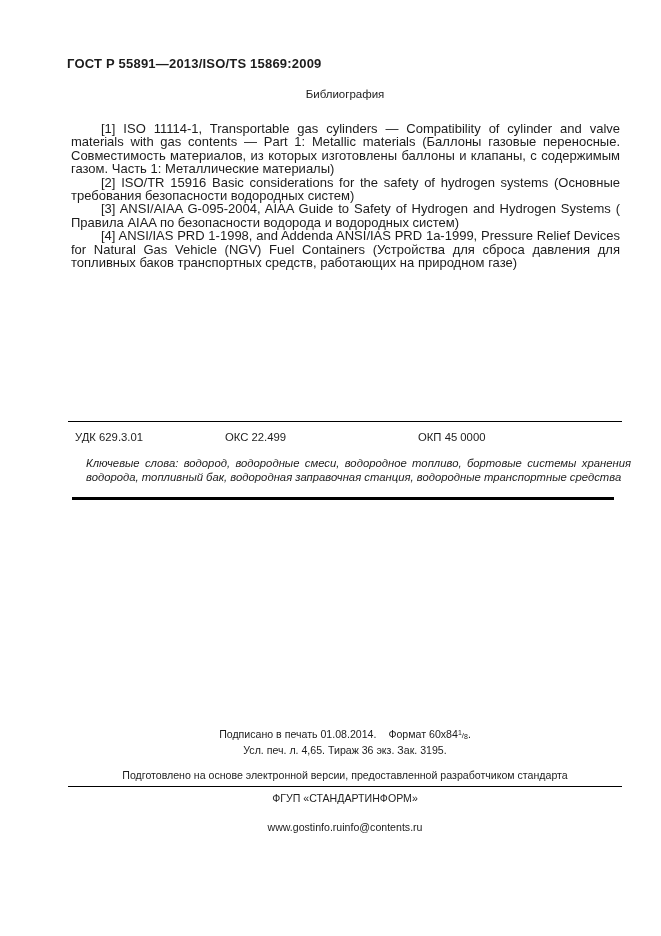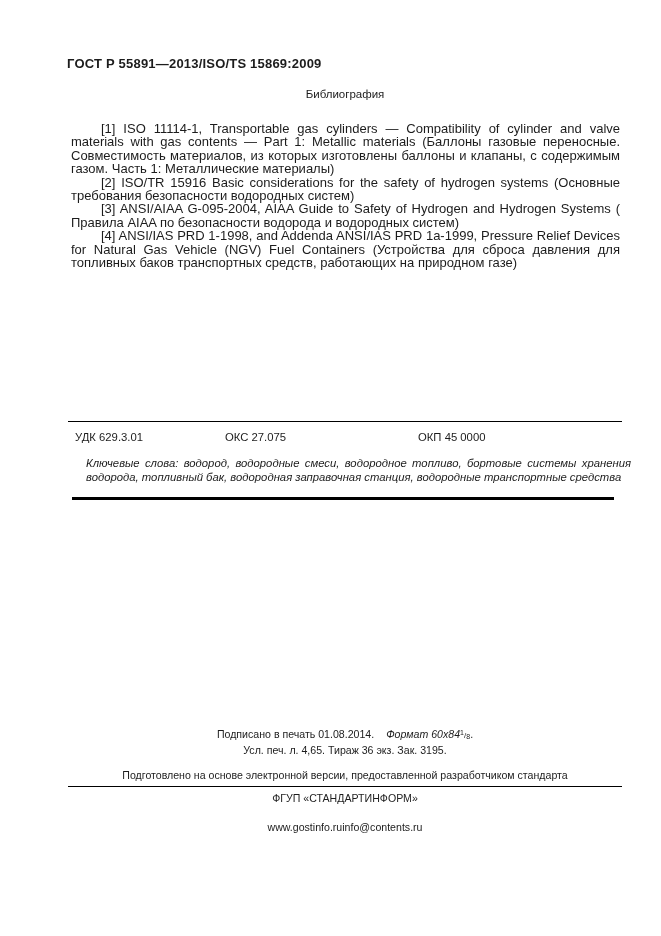--- a/index.html
+++ b/index.html
@@ -86,21 +86,21 @@
   }
   .centered-block {
     position: absolute;
     left: 68px;
     width: 554px;
     text-align: center;
     font-size: 10.6px;
     line-height: 14px;
   }
   .imprint { top: 727px; }
-  .imprint .format-part { margin-left: 12px; font-style: italic; }
+  .imprint .format-part { margin-left: 12px; }
   .frac-sup {
     font-size: 7px;
     vertical-align: top;
     position: relative;
     top: -1px;
   }
   .frac-slash { font-size: 8px; }
   .frac-sub {
     font-size: 7px;
     vertical-align: bottom;
@@ -139,21 +139,21 @@
     <p>[1] ISO 11114-1, Transportable gas cylinders — Compatibility of cylinder and valve materials with gas contents — Part 1: Metallic materials (Баллоны газовые переносные. Совместимость материалов, из которых изготовлены баллоны и клапаны, с содержимым газом. Часть 1: Металлические материалы)</p>
     <p>[2] ISO/TR 15916 Basic considerations for the safety of hydrogen systems (Основные требования безопасности водородных систем)</p>
     <p>[3] ANSI/AIAA G-095-2004, AIAA Guide to Safety of Hydrogen and Hydrogen Systems ( Правила AIAA по безопасности водорода и водородных систем)</p>
     <p>[4] ANSI/IAS PRD 1-1998, and Addenda ANSI/IAS PRD 1a-1999, Pressure Relief Devices for Natural Gas Vehicle (NGV) Fuel Containers (Устройства для сброса давления для топливных баков транспортных средств, работающих на природном газе)</p>
   </div>
 
   <div class="rule rule-thin-top"></div>
 
   <div class="class-row">
     <span class="udk">УДК 629.3.01</span>
-    <span class="oks">ОКС 27.075</span>
+    <span class="oks">ОКС 22.499</span>
     <span class="okp">ОКП 45 0000</span>
   </div>
 
   <div class="keywords">Ключевые слова: водород, водородные смеси, водородное топливо, бортовые системы хранения водорода, топливный бак, водородная заправочная станция, водородные транспортные средства</div>
 
   <div class="rule rule-thick"></div>
 
   <div class="centered-block imprint">
     <div>
       <span>Подписано в печать 01.08.2014.</span><span class="format-part">Формат 60х84</span><span class="frac-sup">1</span><span class="frac-slash">/</span><span class="frac-sub">8</span><span>.</span>

